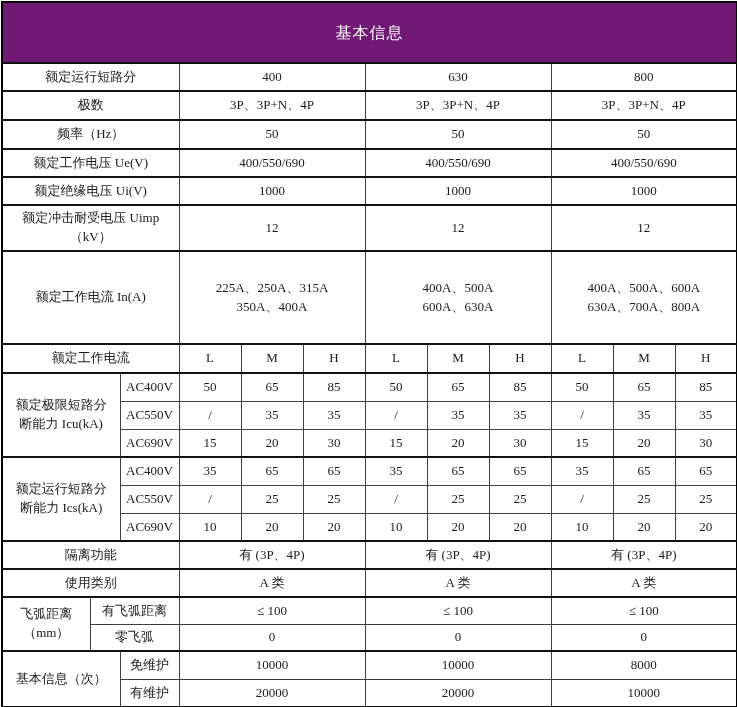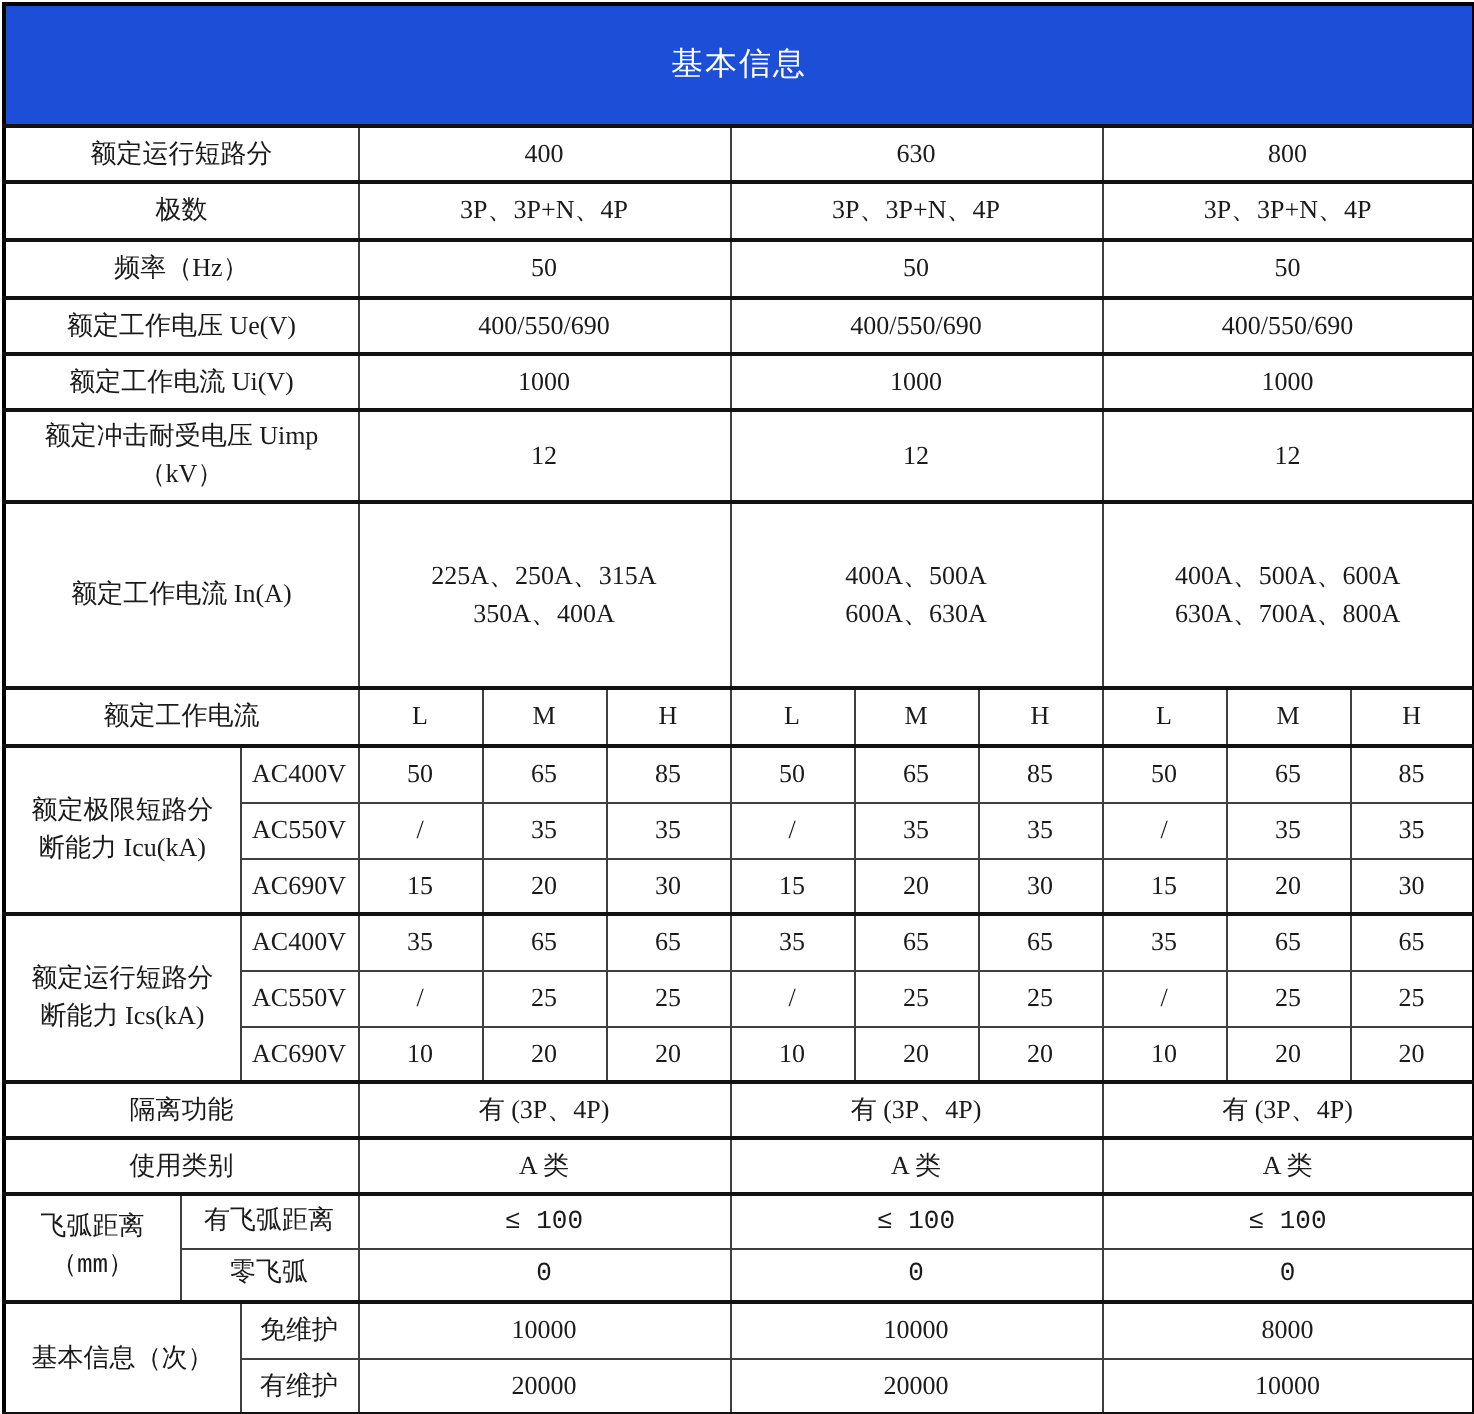--- a/index.html
+++ b/index.html
@@ -29,33 +29,33 @@
     line-height: 1.45;
     padding: 1px 2px;
     overflow: hidden;
   }
   
   tr.main > td { border-top-width: 2px; border-top-color: #111; }
   
   td.cb { border-left-width: 2px; border-left-color: #111; }
   
   tr.band td {
-    background: #1d4ed8;
+    background: #701a75;
     color: #ffffff;
     font-size: 16px;
     letter-spacing: 1px;
     border-color: #000;
     height: 24px;
     padding: 18px;
   }
   tr.h28 { height: 28px; }
   tr.h29 { height: 29px; margin-left: 14px; }
   tr.h45 { height: 46px; }
   tr.h92 { height: 93px; margin-left: 45px; }
-  tr.h27 { height: 27px; font-family: Liberation Mono, monospace; }
+  tr.h27 { height: 27px; }
   .two-line div { display: block; }
 </style>
 </head>
 <body>
 
 <div class="sheet">
 <table class="spec">
   <colgroup>
     <col style="width:88px">
         <col style="width:30px">
@@ -98,21 +98,21 @@
   </tr>
 
   <tr class="main h28">
     <td colspan="3">额定工作电压 Ue(V)</td>
     <td colspan="3" class="cb">400/550/690</td>
     <td colspan="3" class="cb">400/550/690</td>
     <td colspan="3" class="cb">400/550/690</td>
   </tr>
 
   <tr class="main h28">
-    <td colspan="3">额定工作电流 Ui(V)</td>
+    <td colspan="3">额定绝缘电压 Ui(V)</td>
     <td colspan="3" class="cb">1000</td>
     <td colspan="3" class="cb">1000</td>
     <td colspan="3" class="cb">1000</td>
   </tr>
 
   <tr class="main h45">
     <td colspan="3" class="two-line">
       <div>额定冲击耐受电压 Uimp</div>
       <div>（kV）</div>
     </td>

